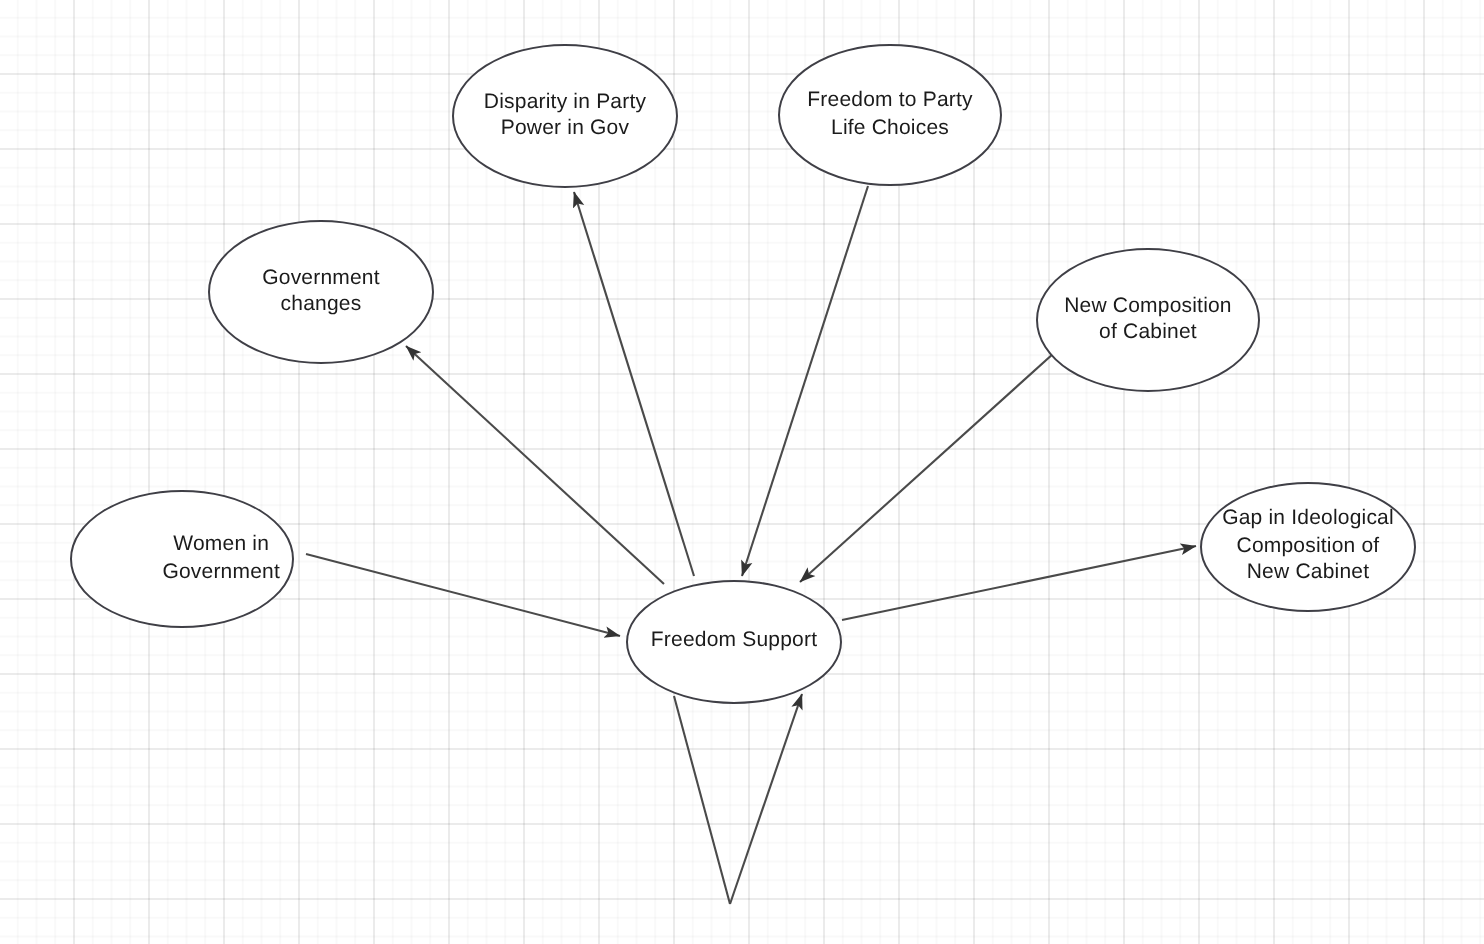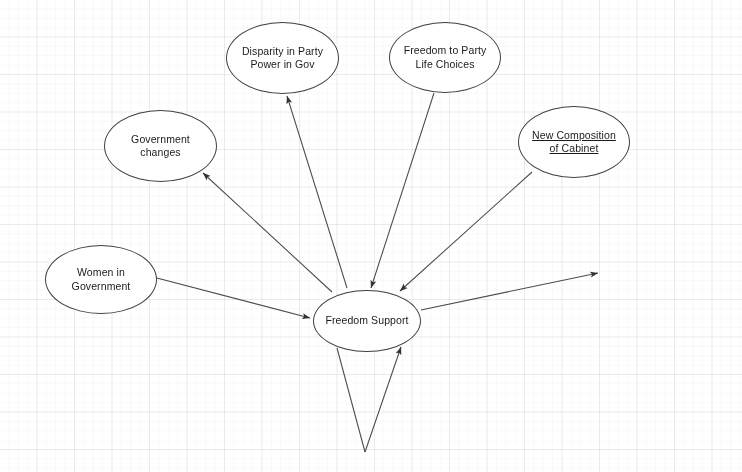--- a/index.html
+++ b/index.html
@@ -90,28 +90,33 @@
   <div class="node" style="left: 389px; top: 22px; width: 112px; height: 71px;">
     <span class="node-label">Freedom to Party
 Life Choices</span>
   </div>
 
   <div class="node" style="left: 104px; top: 110px; width: 113px; height: 72px;">
     <span class="node-label">Government
 changes</span>
   </div>
 
-  <div class="node" style="left: 518px; top: 106px; width: 112px; height: 72px; text-decoration: underline;">
+  <div class="node" style="left: 518px; top: 124px; width: 112px; height: 72px;">
     <span class="node-label">New Composition
 of Cabinet</span>
   </div>
 
-  <div class="node" style="left: 45px; top: 245px; width: 112px; height: 69px;">
+  <div class="node" style="left: 35px; top: 245px; width: 112px; height: 69px; justify-content: flex-end;">
     <span class="node-label">Women in
 Government</span>
   </div>
 
+  <div class="node" style="left: 600px; top: 241px; width: 108px; height: 65px;">
+    <span class="node-label">Gap in Ideological
+Composition of
+New Cabinet</span>
+  </div>
 
   <div class="node" style="left: 313px; top: 290px; width: 108px; height: 62px;">
     <span class="node-label">Freedom Support</span>
   </div>
 
 </div>
 
 </body></html>

